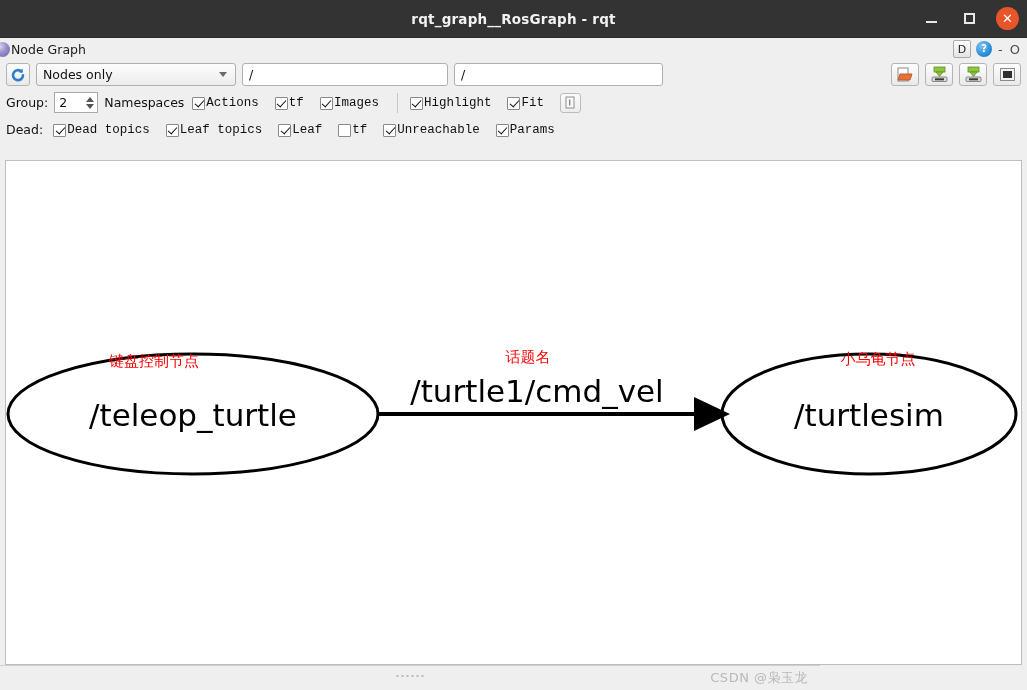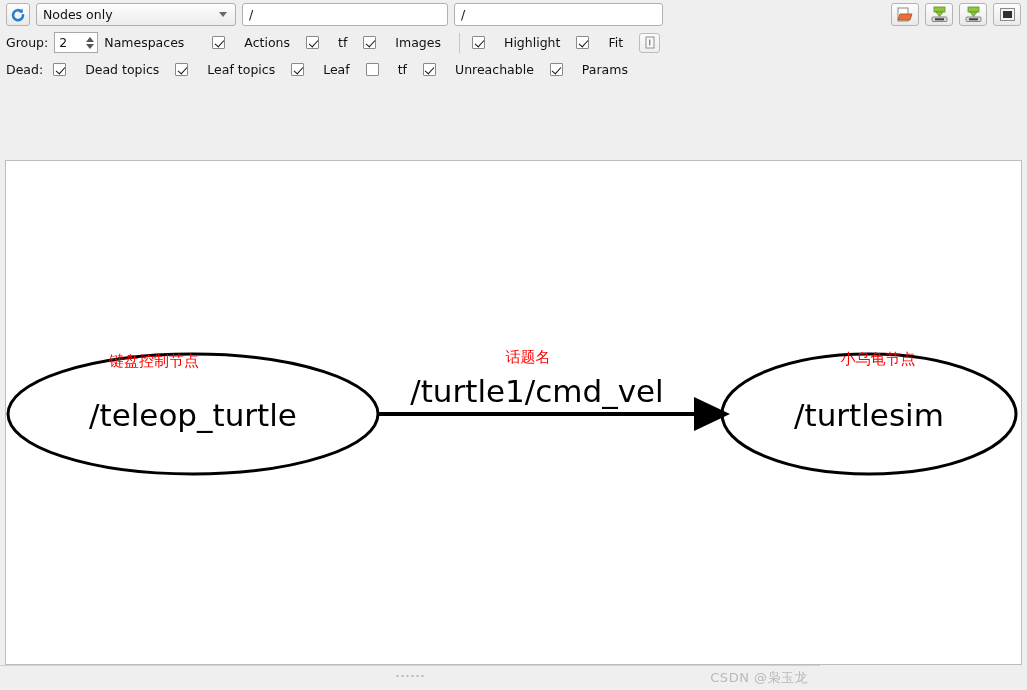--- a/index.html
+++ b/index.html
@@ -272,24 +272,25 @@
   .spin-up, .spin-dn {
     width: 0; height: 0;
     border-left: 4px solid transparent;
     border-right: 4px solid transparent;
   }
   .spin-up { border-bottom: 5px solid #555; }
   .spin-dn { border-top: 5px solid #555; }
 
   .cb-group {
     display: flex;
-    align-items: center;
-    gap: 19px;
+    align-items: flex-end;
+    gap: 1px;
     margin-right: 16px;
     white-space: nowrap;
+    font-family: Liberation Mono, monospace;
   }
   .cb-box {
     width: 13px;
     height: 13px;
     border: 1px solid #8a8a8a;
     background: #ffffff;
     box-sizing: border-box;
     position: relative;
     flex: 0 0 auto;
     border-radius: 1px;
@@ -389,21 +390,47 @@
     color: #b9b9b9;
     letter-spacing: 0.5px;
     font-family: "DejaVu Sans", "Liberation Sans", sans-serif;
   }
 </style>
 </head>
 <body>
 
 <div id="app">
 
-
+  <div class="titlebar">
+    <div class="titlebar-title">rqt_graph__RosGraph - rqt</div>
+    <div class="win-controls">
+      <div class="win-btn">
+          <span class="win-min-glyph"></span>
+        </div>
+      <div class="win-btn">
+          <span class="win-max-glyph"></span>
+        </div>
+      <div class="win-close">
+          <span>✕</span>
+        </div>
+    </div>
+  </div>
+
+  <div class="panel-header">
+    <div class="panel-title-wrap">
+      <span class="sphere-icon"></span>
+      <span class="panel-title-text">Node Graph</span>
+    </div>
+    <div class="panel-header-right">
+      <div class="pin-btn">D</div>
+      <div class="help-btn">?</div>
+      <div class="dash-btn">-</div>
+      <div class="circle-btn">O</div>
+    </div>
+  </div>
 
   <div class="toolbar-row1">
     <div class="icon-btn">
       <svg width="16" height="16" viewBox="0 0 16 16">
         <path d="M13 8.2a5 5 0 1 1-1.6-3.7" fill="none" stroke="#2a7fc9" stroke-width="2.6" stroke-linecap="round"></path>
         <path d="M12.6 1.6 L12.6 5.6 L8.6 5.3 Z" fill="#2a7fc9"></path>
       </svg>
     </div>
     <div class="combo">
       <span>Nodes only</span>
@@ -450,21 +477,21 @@
 
   <div class="toolbar-row2">
     <span class="lbl">Group:</span>
     <div class="spin">
       <span class="spin-val">2</span>
       <span class="spin-arrows">
         <span class="spin-up"></span>
         <span class="spin-dn"></span>
       </span>
     </div>
-    <span class="lbl" style="margin-right:28px;">Namespaces</span>
+    <span class="lbl" style="margin-right:8px;">Namespaces</span>
 
     <div class="cb-group">
       <span class="cb-box checked"></span>
       <span class="lbl">Actions</span>
     </div>
     <div class="cb-group">
       <span class="cb-box checked"></span>
       <span class="lbl">tf</span>
     </div>
     <div class="cb-group">

